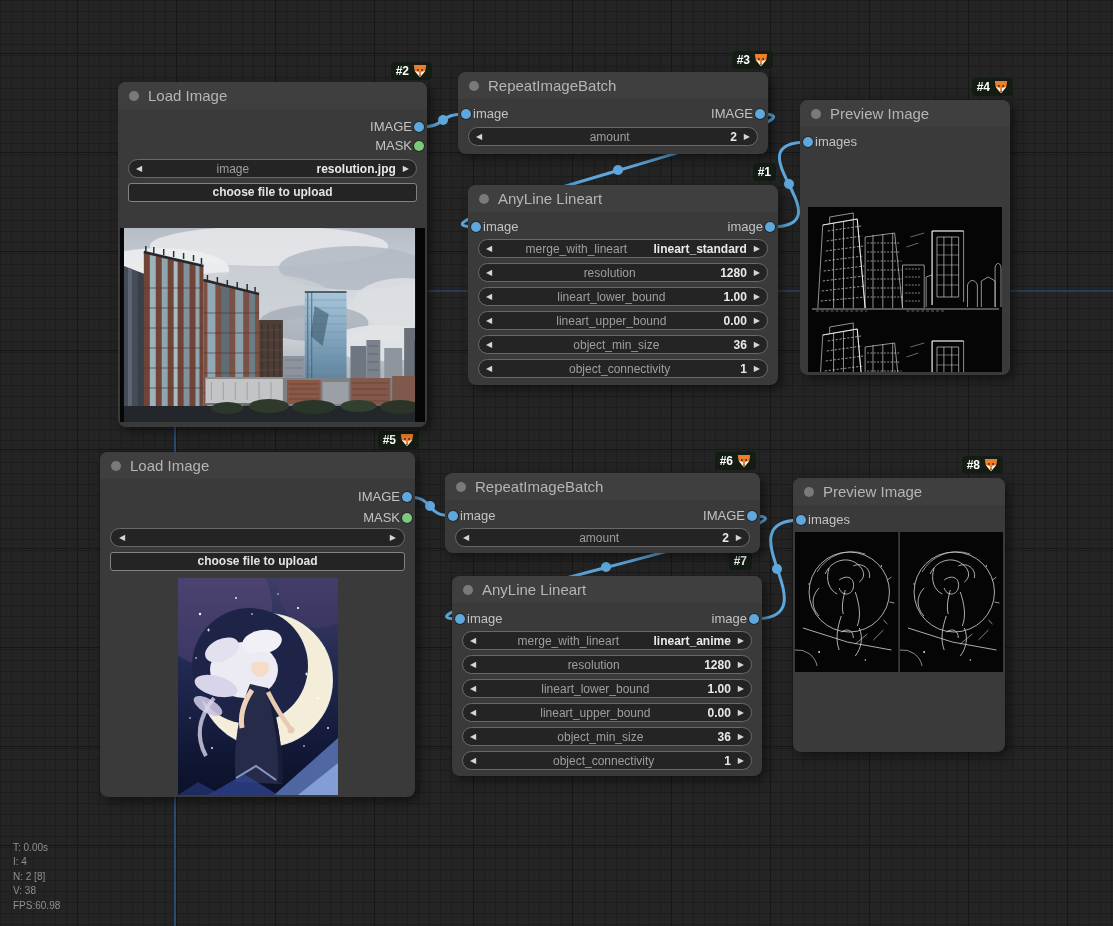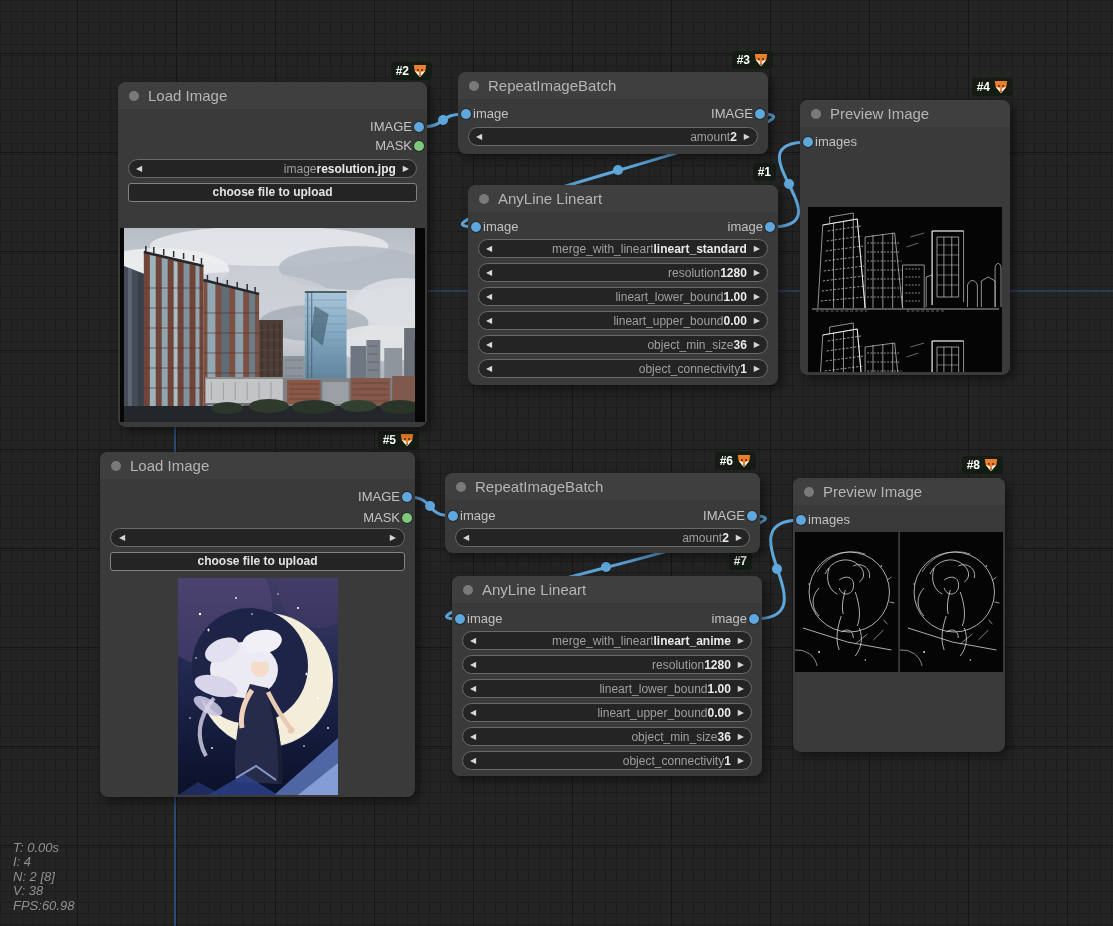--- a/index.html
+++ b/index.html
@@ -32,37 +32,37 @@
   .plabel.out{position:absolute;right:15px;}
   .pdot{position:absolute;top:4px;width:10px;height:10px;border-radius:50%;box-shadow:0 0 0 1px rgba(0,0,0,.35);}
   .pdot.in{left:3px;}
   .pdot.out{right:3px;}
   .pdot.image{background:var(--port-image);}
   .pdot.mask{background:var(--port-mask);}
   .widget{position:absolute;left:10px;right:10px;height:19px;background:var(--widget-bg);
     border:1px solid #696969;border-radius:10px;box-sizing:border-box;
     display:flex;align-items:center;font-size:12px;color:#9f9f9f;}
   .warr{font-size:8px;color:#d6d6d6;padding:0 7px;line-height:1;}
-  .wlabel{flex:1;text-align:right;white-space:nowrap;overflow:hidden;}
+  .wlabel{flex:1;text-align:center;white-space:nowrap;overflow:hidden;}
   .wvalue{color:#e9e9e9;font-weight:700;white-space:nowrap;}
   .warr-abs{position:absolute;top:50%;transform:translateY(-50%);font-size:8px;color:#d6d6d6;z-index:2;line-height:1;}
   .warr-abs.left{left:8px;}
   .warr-abs.right{right:8px;}
   .wvalue.ovf{position:absolute;right:20px;top:50%;transform:translateY(-50%);}
   .btn{position:absolute;left:10px;right:10px;height:19px;background:var(--widget-bg);
     border:1px solid #828282;border-radius:3px;box-sizing:border-box;color:#e3e3e3;
     font-size:12px;font-weight:700;text-align:center;line-height:16px;}
   .badge{position:absolute;height:18px;background:var(--badge-bg);border-radius:4px;
     color:var(--badge-text);font-size:12px;font-weight:700;display:flex;align-items:center;
     gap:4px;padding:0 5px;z-index:3;}
   .fox{width:14px;height:14px;display:block;}
   .nimg{position:absolute;display:block;}
   .imgflex{position:absolute;display:flex;gap:1px;}
   .imgflex svg{display:block;flex:1;height:100%;}
-  .stats{position:absolute;left:13px;top:841px;z-index:4;color:#909090;font-size:13px;line-height:14.4px;font-style:italic;}
+  .stats{position:absolute;left:13px;top:841px;z-index:4;color:#909090;font-size:10px;line-height:14.4px;}
   .hidden-defs{position:absolute;width:0;height:0;overflow:hidden;}
 </style>
 </head>
 <body>
 
 <svg class="hidden-defs" aria-hidden="true">
   <defs>
     <linearGradient id="gsky" x1="0" y1="0" x2="0" y2="1">
       <stop offset="0" stop-color="#b6bcc5"></stop>
         <stop offset="0.45" stop-color="#dfe1e4"></stop>

